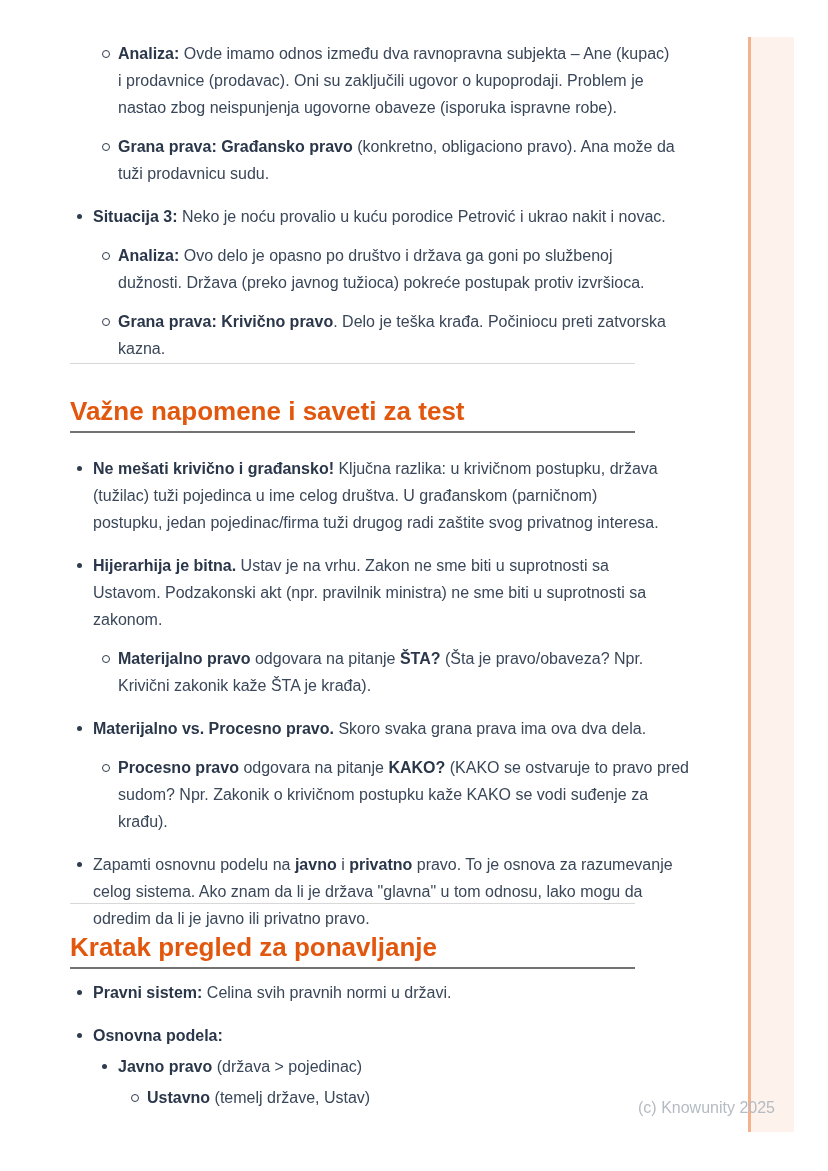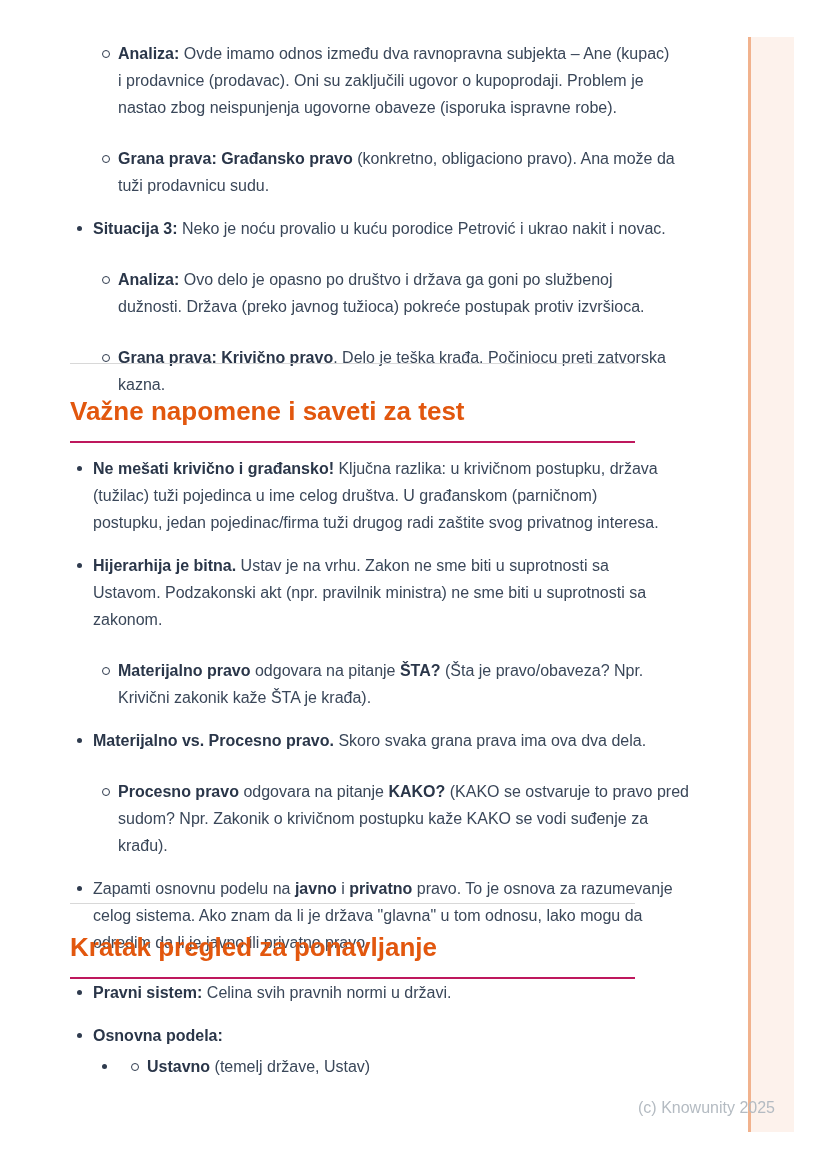--- a/index.html
+++ b/index.html
@@ -17,35 +17,35 @@
   #chunk-summary{top:979px;}
   
   .divider{position:absolute;left:70px;width:565px;height:1px;background:#d8d8d8;}
   #divider-1{top:363px;}
   #divider-2{top:903px;}
   
   .h-orange{
     position:absolute;left:70px;width:565px;
     font-size:26px;line-height:34px;font-weight:bold;
     color:#e2570e;
-    padding-bottom:13px;
-    border-bottom:2px solid #be185d;
+    padding-bottom:3px;
+    border-bottom:2px solid #737373;
     margin:0;
   }
   #heading-advice{top:394px;}
   #heading-summary{top:930px;}
   
   .item{
     position:relative;
     white-space:pre;
     font-size:16px;line-height:27px;
     color:#3a4759;
     margin-top:16px;
   }
-  .item.lvl2,.item.lvl3{margin-top:24px;}
+  .item.lvl2,.item.lvl3{margin-top:12px;}
   .tight .item.lvl2,.tight .item.lvl3{margin-top:4px;}
   .item:first-child{margin-top:0;}
   .item.lvl1{padding-left:23px;}
   .item.lvl2{padding-left:48px;}
   .item.lvl3{padding-left:77px;}
   .item b{font-weight:bold;color:#2a3649;}
   .marker{position:absolute;display:block;}
   .marker.disc{width:5px;height:5px;border-radius:50%;background:#2f3b4e;top:11px;}
   .marker.circle{width:6px;height:6px;border-radius:50%;border:1.5px solid #2f3b4e;background:transparent;top:10px;}
   .lvl1 .marker{left:7px;}
@@ -109,21 +109,21 @@
 odredim da li je javno ili privatno pravo.</span></span></div>
     </div>
 
   <div class="divider" id="divider-2"></div>
 
   <h2 class="h-orange" id="heading-summary">Kratak pregled za ponavljanje</h2>
 
   <div class="chunk tight" id="chunk-summary">
       <div class="item lvl1"><span class="marker disc"></span><span class="txt"><b>Pravni sistem:</b><span> Celina svih pravnih normi u državi.</span></span></div>
       <div class="item lvl1"><span class="marker disc"></span><span class="txt"><b>Osnovna podela:</b></span></div>
-      <div class="item lvl2"><span class="marker disc"></span></div>
+      <div class="item lvl2"><span class="marker disc"></span><span class="txt"><b>Javno pravo</b><span> (država &gt; pojedinac)</span></span></div>
       <div class="item lvl3"><span class="marker circle"></span><span class="txt"><b>Ustavno</b><span> (temelj države, Ustav)</span></span></div>
     </div>
 
   <div class="ribbon"></div>
 
   <div class="watermark">(c) Knowunity 2025</div>
 
 </div>
 
 </body></html>

